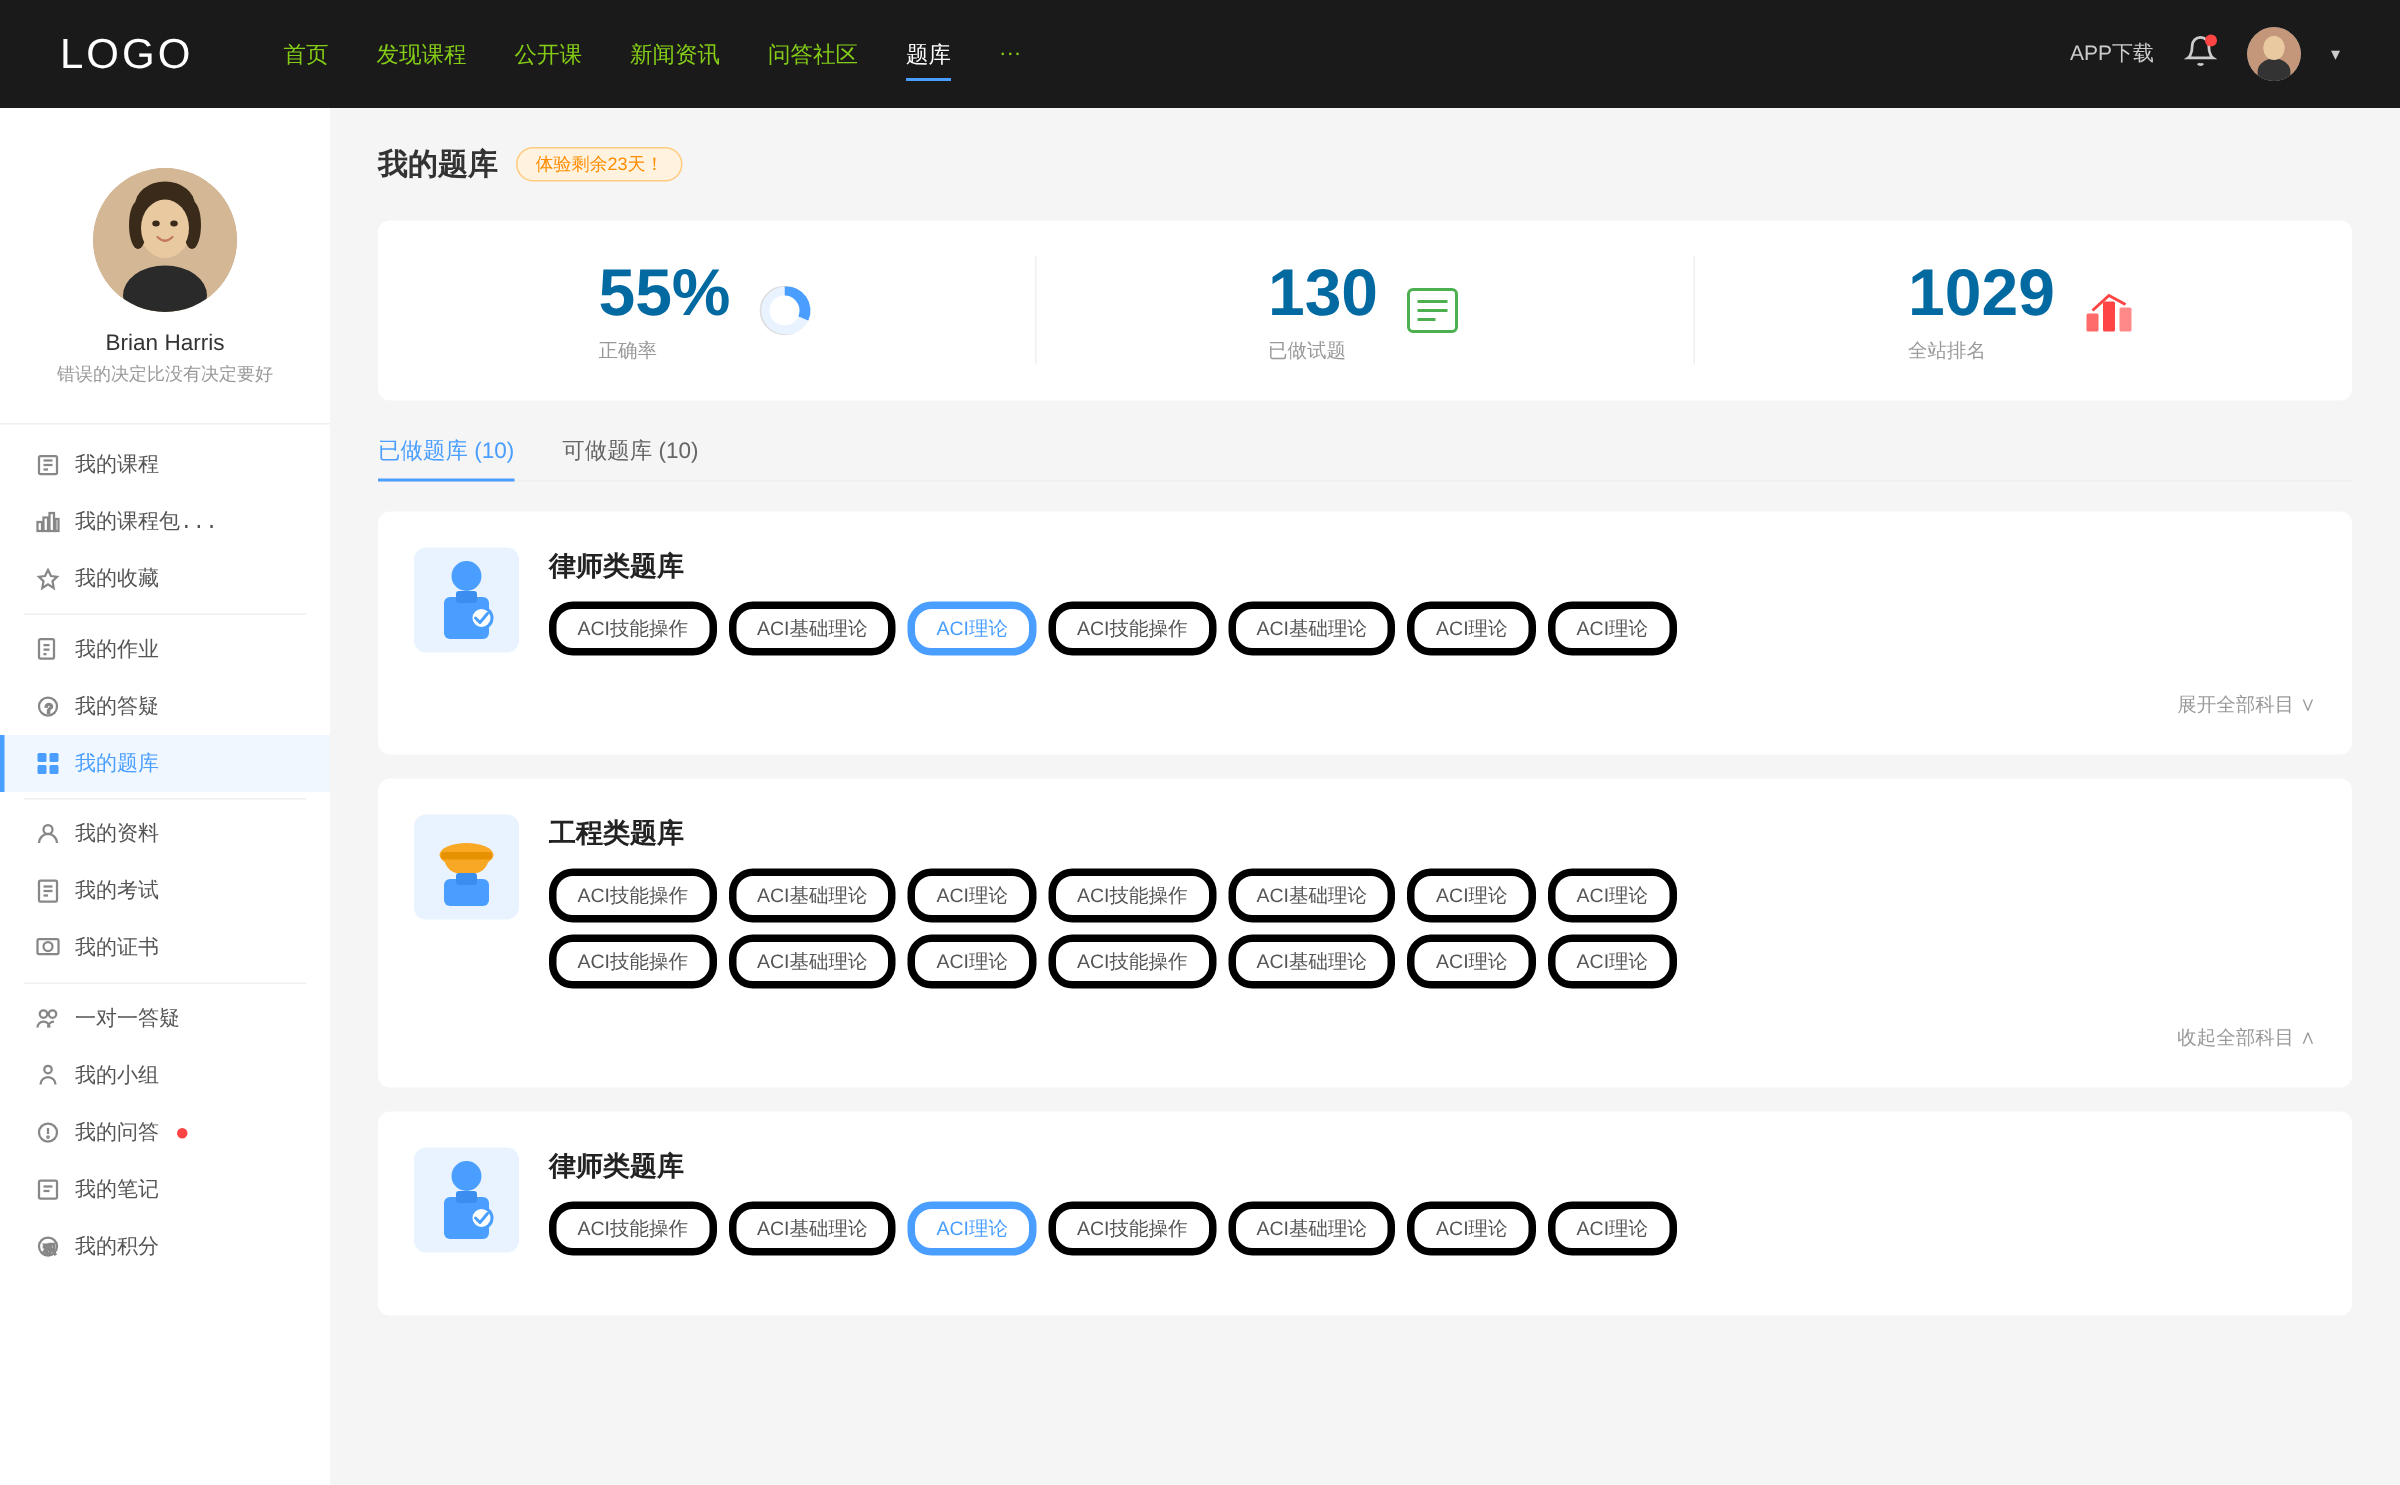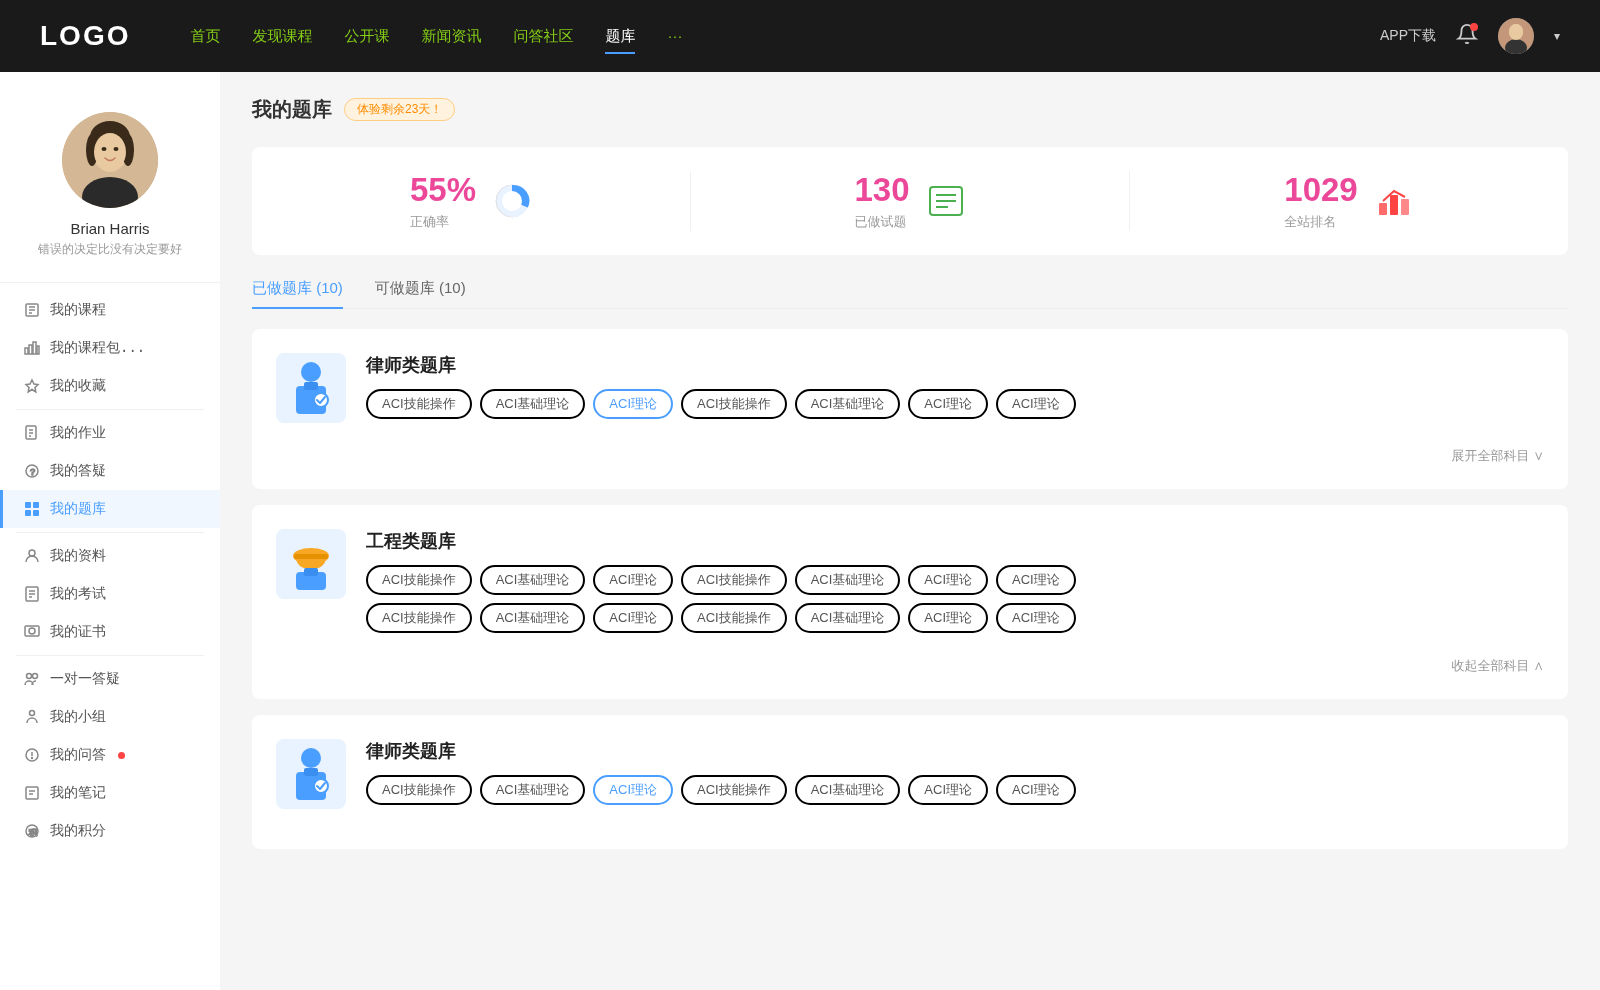--- a/index.html
+++ b/index.html
@@ -12,21 +12,21 @@
       display: flex;
       align-items: center;
       padding: 0 40px;
       position: fixed;
       top: 0; left: 0; right: 0;
       z-index: 100;
     }
     .navbar-logo {
       color: white;
       font-size: 28px;
-      font-weight: bold;
+      font-weight: normal;
       margin-right: 60px;
       letter-spacing: 2px;
     }
     .navbar-menu {
       display: flex;
       gap: 32px;
       flex: 1;
     }
     .navbar-menu-item {
       color: #84cc16;
@@ -220,23 +220,23 @@
       display: flex;
       align-items: center;
       justify-content: center;
       gap: 16px;
       border-right: 1px solid #f0f0f0;
     }
     .stat-item:last-child {
       border-right: none;
     }
     .stat-number {
-      font-size: 33px;
+      font-size: 44px;
       font-weight: 700;
-      color: #ec4899;
+      color: #0369a1;
     }
     .stat-label {
       font-size: 13px;
       color: #999;
       margin-top: 4px;
     }
     .stat-icon {
       width: 40px; height: 40px;
       flex-shrink: 0;
     }
@@ -295,21 +295,21 @@
       margin-bottom: 12px;
     }
     .qbank-tags {
       display: flex;
       flex-wrap: wrap;
       gap: 8px;
     }
     .tag {
       padding: 4px 14px;
       border-radius: 16px;
-      border: 2px solid #000000;
+      border: 5px solid #000000;
       font-size: 13px;
       color: #555;
       cursor: pointer;
     }
     .tag.active-tag {
       border-color: #4a9eff;
       color: #4a9eff;
     }
     .qbank-footer {
       display: flex;

